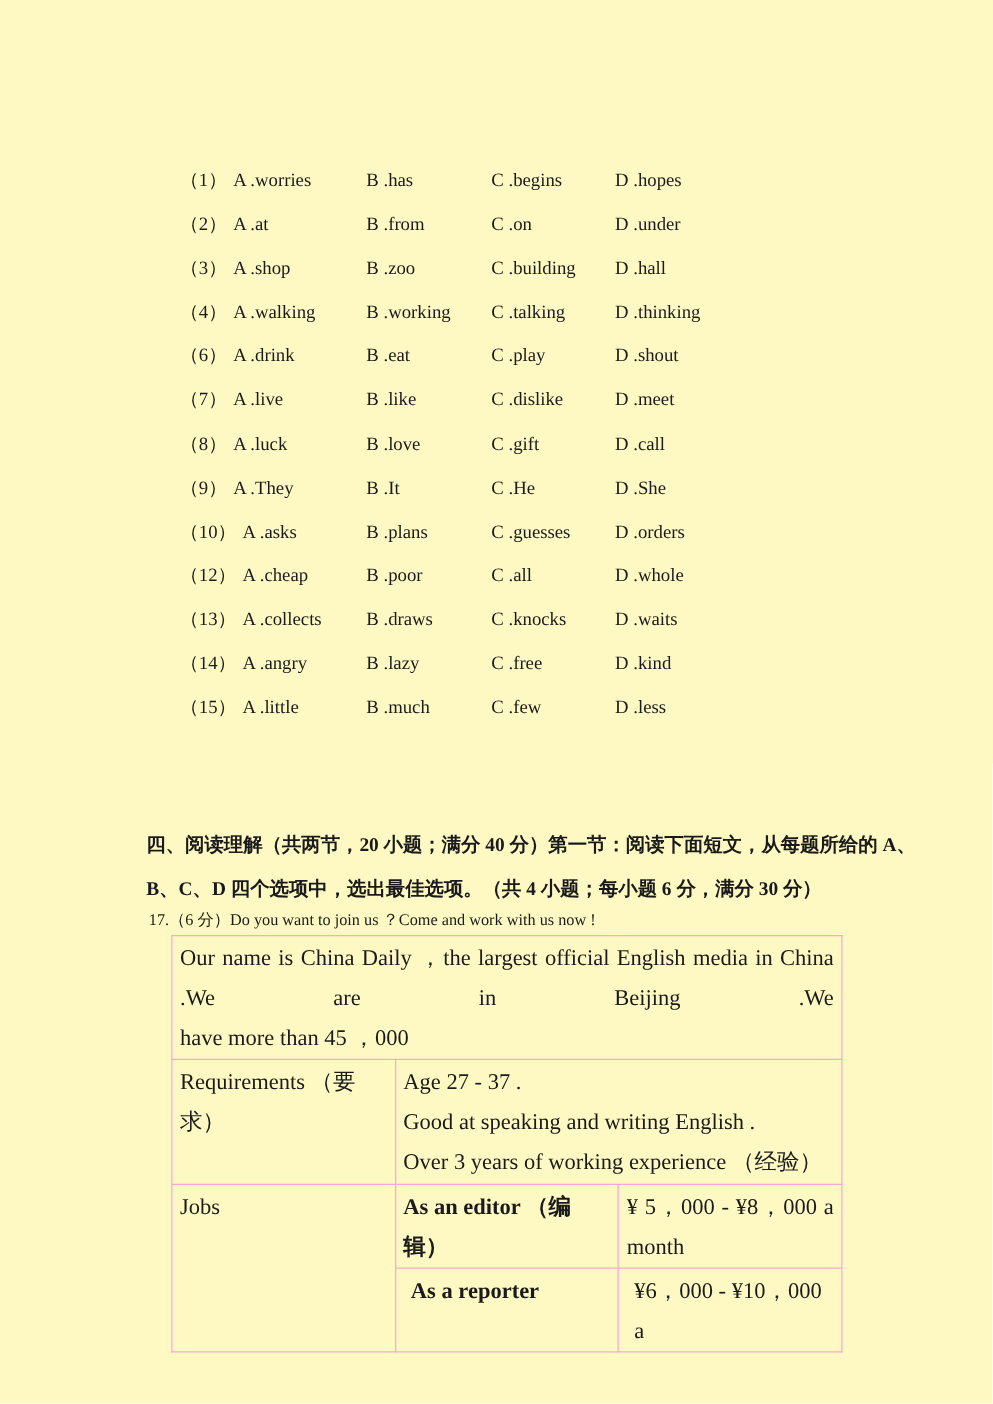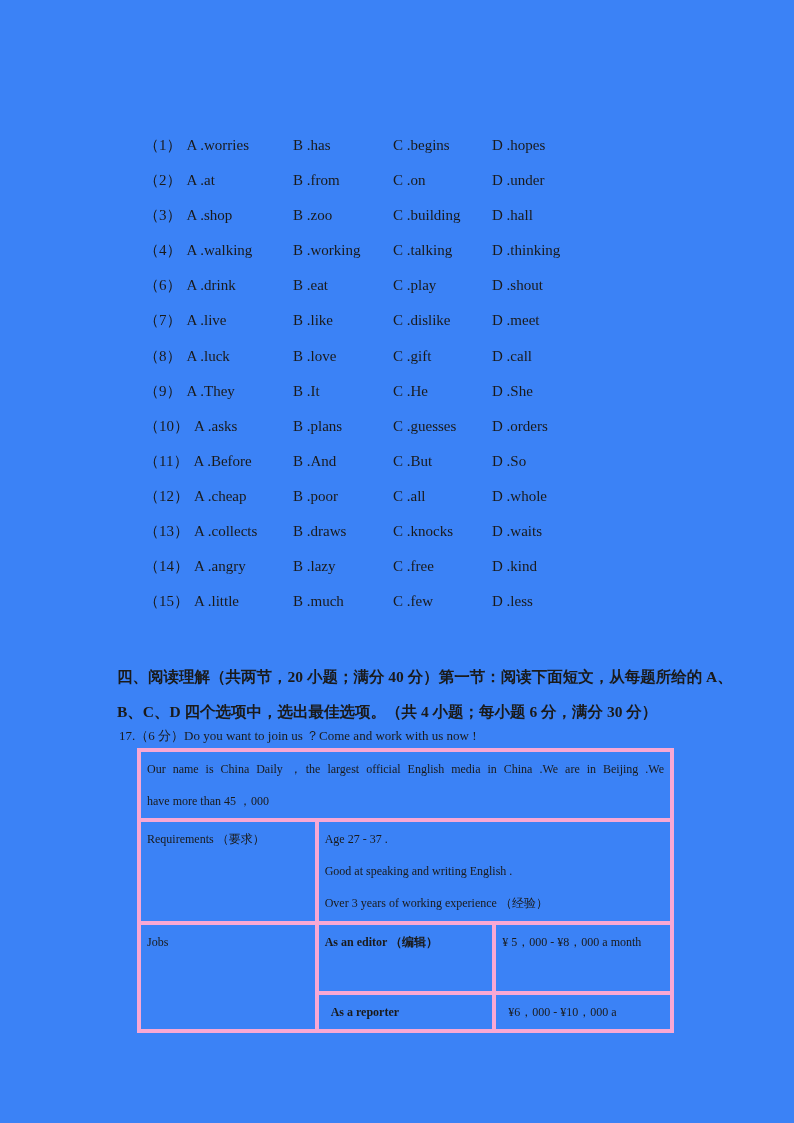--- a/index.html
+++ b/index.html
@@ -1,20 +1,20 @@
 <!DOCTYPE html>
 <html><head>
 <meta charset="utf-8">
 <style>
   html, body { margin: 0; padding: 0; background: #ffffff; }
   .page {
     position: relative;
     width: 794px;
     height: 1123px;
-    background: #3b82f6;
+    background: #fef9c3;
     font-family: "Liberation Serif", "DejaVu Serif", serif;
     color: #1a1a1a;
     overflow: hidden;
   }
 
   
   .options {
     position: absolute;
     left: 144px;
     top: 134px;
@@ -59,24 +59,24 @@
   
   .job-table {
     position: absolute;
     left: 137px;
     top: 748px;
     width: 537px;
     border-collapse: collapse;
     table-layout: fixed;
   }
   .job-table td {
-    border: 4px solid #f9a8d4;
+    border: 1px solid #f9a8d4;
     vertical-align: top;
     padding: 1px 6px;
-    font-size: 12px;
+    font-size: 18px;
     line-height: 32px;
     overflow: hidden;
   }
   .col1 { width: 199px; margin-left: 15px; }
   .col2 { width: 172px; font-weight: bold; }
   .col3 { width: 162px; }
   .intro-cell .l1 { text-align: justify; text-align-last: justify; }
   .salary-cell { text-align: justify; }
   .row-intro td { height: 64px; }
   .row-req td { height: 97px; }
@@ -137,26 +137,20 @@
       <span>C .He</span>
       <span>D .She</span>
     </div>
     <div class="opt-row">
       <span><span class="opt-num">（10）</span><span>A .asks</span></span>
       <span>B .plans</span>
       <span>C .guesses</span>
       <span>D .orders</span>
     </div>
     <div class="opt-row">
-      <span><span class="opt-num">（11）</span><span>A .Before</span></span>
-      <span>B .And</span>
-      <span>C .But</span>
-      <span>D .So</span>
-    </div>
-    <div class="opt-row">
       <span><span class="opt-num">（12）</span><span>A .cheap</span></span>
       <span>B .poor</span>
       <span>C .all</span>
       <span>D .whole</span>
     </div>
     <div class="opt-row">
       <span><span class="opt-num">（13）</span><span>A .collects</span></span>
       <span>B .draws</span>
       <span>C .knocks</span>
       <span>D .waits</span>

